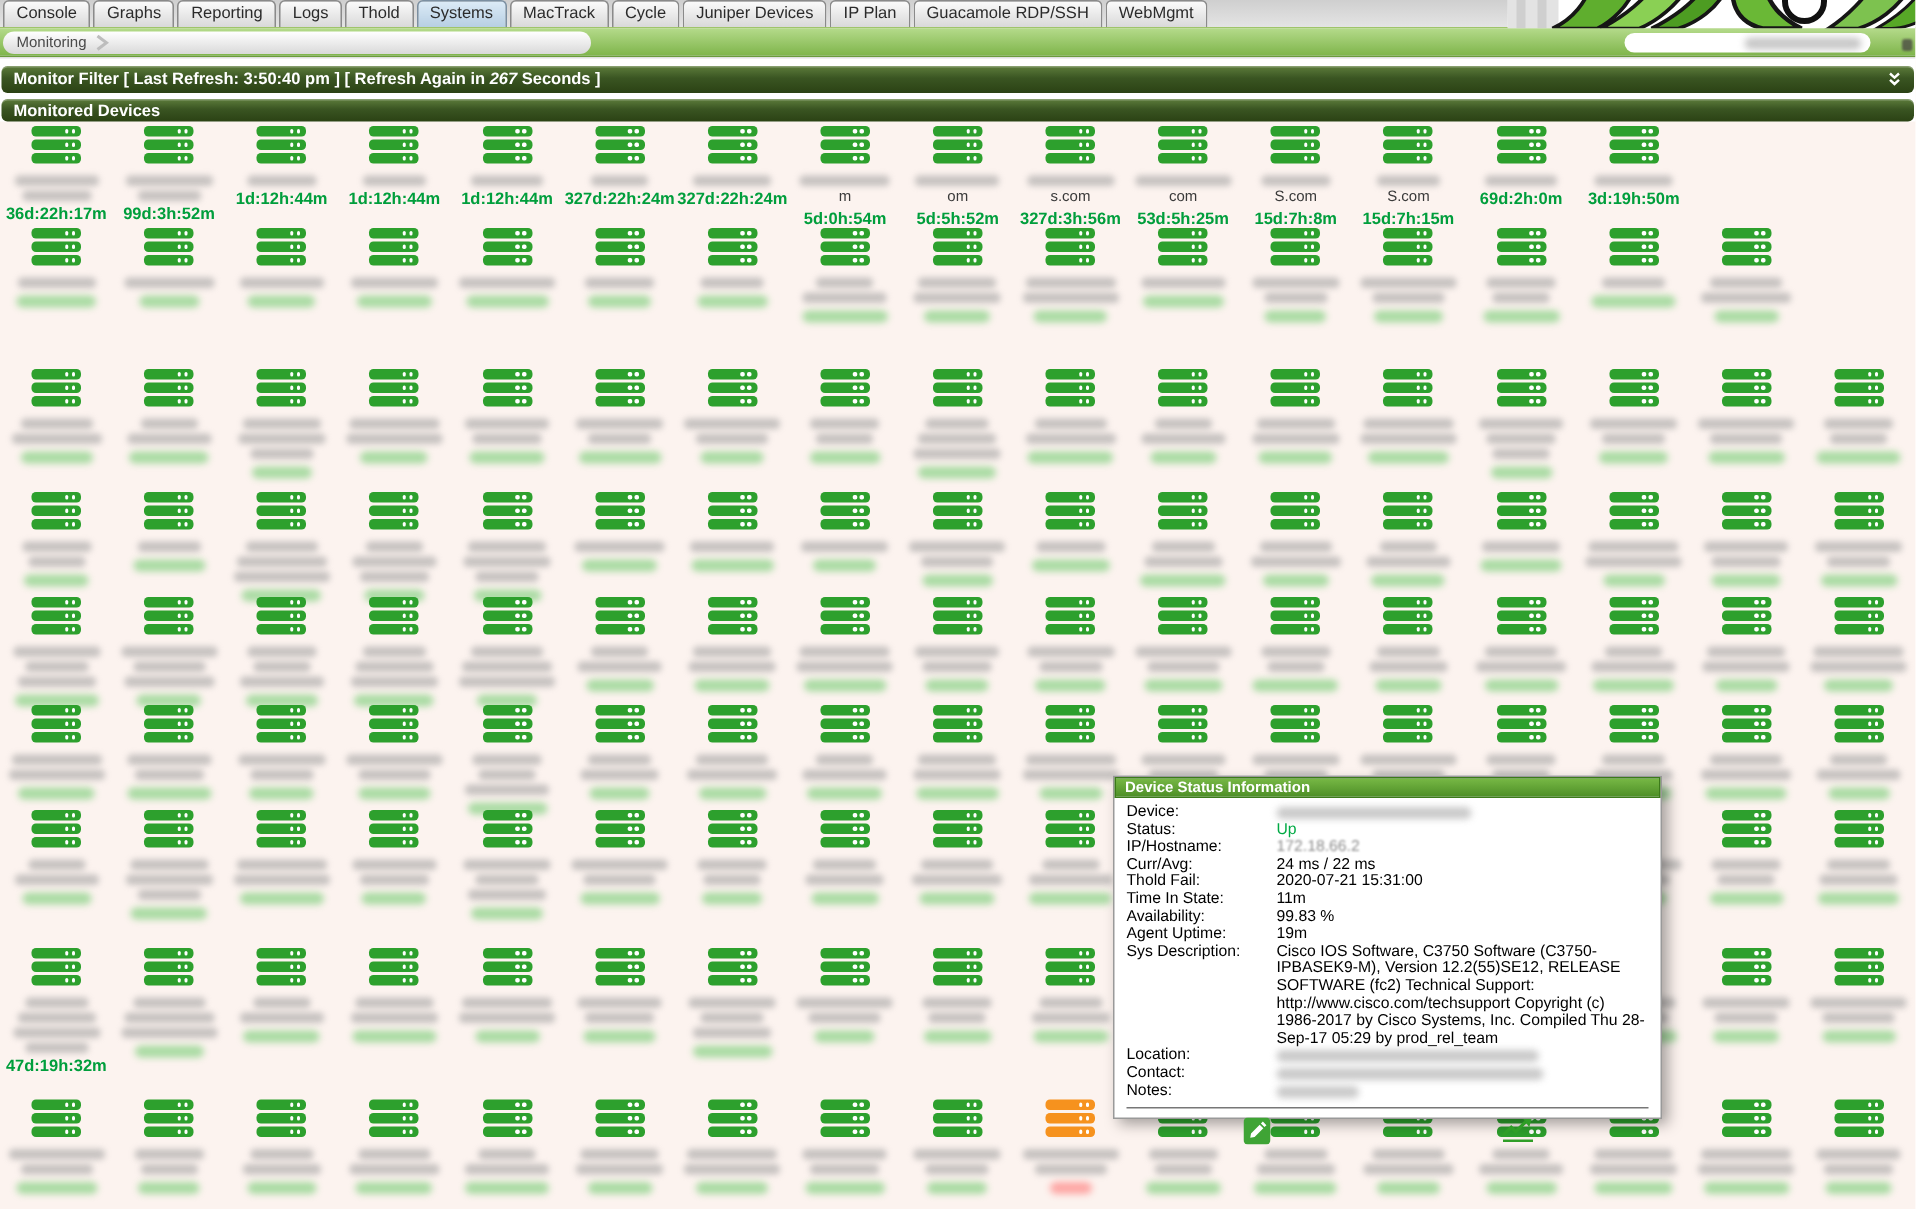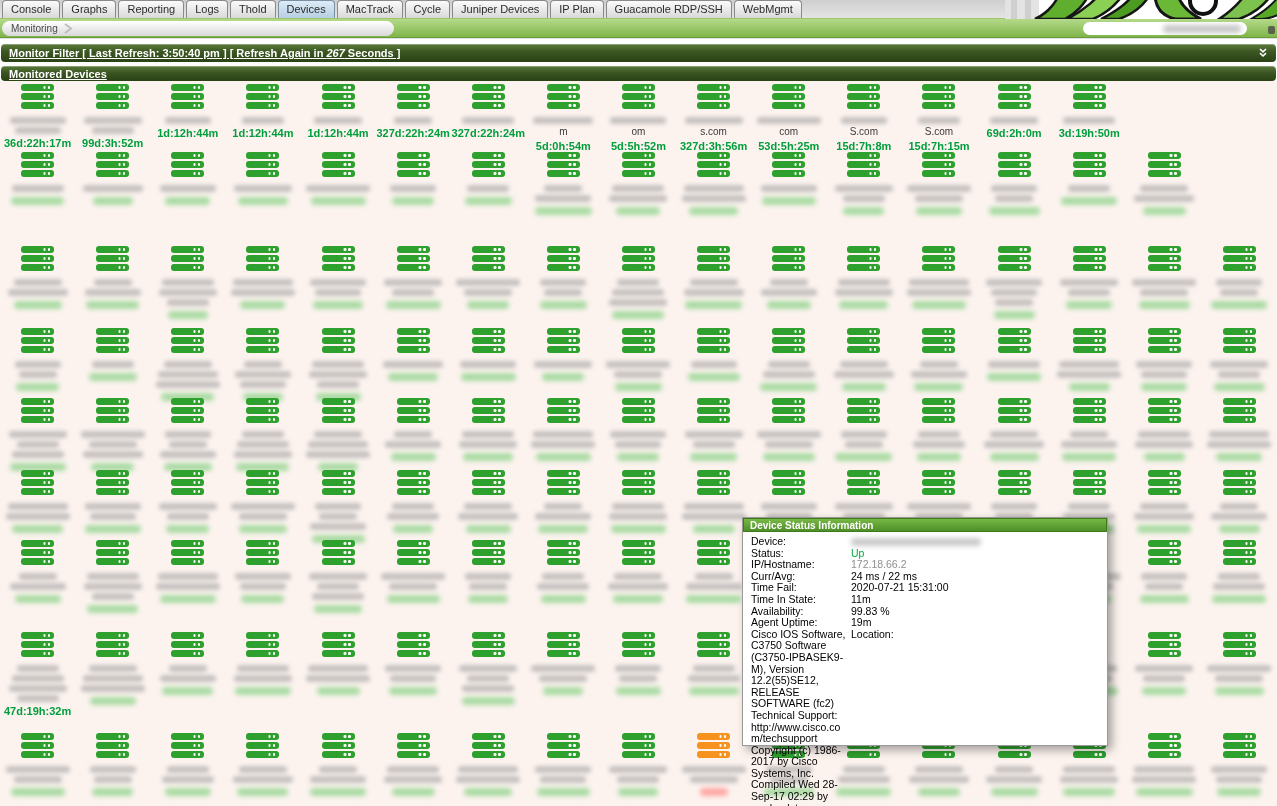--- a/index.html
+++ b/index.html
@@ -30,21 +30,21 @@
   .corner-glyph { position:absolute; right:2px; top:7px; width:7px; height:8px;
     background:#4c4c44; border-radius:2px; filter:blur(.7px); opacity:.8; }
 
   
   .gap6 { height:6px; background:#fff; border-top:1px solid #e0e0e0; }
   .gap4 { height:4px; background:#fff; }
   .gbar { position:relative; height:18px; margin:0 1px; border-radius:4px;
     background:linear-gradient(180deg,#5d7c3b 0%,#3a5522 45%,#2b4214 100%);
     box-shadow:inset 0 1px 0 rgba(255,255,255,.28); display:flex; align-items:center; }
   .gbar.thin { height:15px; }
-  .gbar .btxt { color:#fff; font-size:11px; font-weight:bold; padding-left:8px; white-space:pre;text-decoration:underline; }
+  .gbar .btxt { color:#fff; font-size:11px; font-weight:bold; padding-left:8px; white-space:pre; }
   .btxt i { font-style:italic; }
   .collapse { position:absolute; right:8px; top:4px; cursor:pointer; }
 
   
   .grid { background:#fcf3ef; padding-top:3px; height:725px; }
   .grow { display:grid; grid-template-columns:repeat(17,minmax(0,1fr)); align-items:start; }
   .cell { display:flex; flex-direction:column; align-items:center; width:100%; overflow:visible; cursor:pointer; }
   .srv { width:33px; }
   .bar { position:relative; height:7px; background:#2da02d; border-radius:3px; margin-bottom:2px; }
   .bar::after { content:""; position:absolute; right:4px; top:2.4px; width:2.4px; height:2.4px;
@@ -77,21 +77,21 @@
 </head>
 <body>
 
 <div class="tabbar">
   <div class="tabs">
       <div class="tab">Console</div>
       <div class="tab">Graphs</div>
       <div class="tab">Reporting</div>
       <div class="tab">Logs</div>
       <div class="tab">Thold</div>
-      <div class="tab active">Devices</div>
+      <div class="tab active">Systems</div>
       <div class="tab">MacTrack</div>
       <div class="tab">Cycle</div>
       <div class="tab">Juniper Devices</div>
       <div class="tab">IP Plan</div>
       <div class="tab">Guacamole RDP/SSH</div>
       <div class="tab">WebMgmt</div>
     </div>
   <svg class="banner" viewBox="0 0 272 19" preserveAspectRatio="none">
     <rect width="272" height="19" fill="#ffffff"></rect>
     <rect x="0" y="0" width="34" height="19" fill="#e3e3e3"></rect>
@@ -1660,29 +1660,30 @@
       <div class="plabel">Device:</div>
       <div class="pvalue">
         <div class="vblob" style="width: 130px;"></div>
       </div>
       <div class="plabel">Status:</div>
       <div class="pvalue vup">Up</div>
       <div class="plabel">IP/Hostname:</div>
       <div class="pvalue soft">172.18.66.2</div>
       <div class="plabel">Curr/Avg:</div>
       <div class="pvalue">24 ms / 22 ms</div>
-      <div class="plabel">Time Fail:</div>
+      <div class="plabel">Thold Fail:</div>
       <div class="pvalue">2020-07-21 15:31:00</div>
       <div class="plabel">Time In State:</div>
       <div class="pvalue">11m</div>
       <div class="plabel">Availability:</div>
       <div class="pvalue">99.83 %</div>
       <div class="plabel">Agent Uptime:</div>
       <div class="pvalue">19m</div>
-      <div class="pvalue">Cisco IOS Software, C3750 Software (C3750-IPBASEK9-M), Version 12.2(55)SE12, RELEASE SOFTWARE (fc2) Technical Support: http://www.cisco.com/techsupport Copyright (c) 1986-2017 by Cisco Systems, Inc. Compiled Wed 28-Sep-17 02:29 by prod_rel_team</div>
+      <div class="plabel">Sys Description:</div>
+      <div class="pvalue">Cisco IOS Software, C3750 Software (C3750-IPBASEK9-M), Version 12.2(55)SE12, RELEASE SOFTWARE (fc2) Technical Support: http://www.cisco.com/techsupport Copyright (c) 1986-2017 by Cisco Systems, Inc. Compiled Thu 28-Sep-17 05:29 by prod_rel_team</div>
       <div class="plabel">Location:</div>
       <div class="pvalue">
         <div class="vblob" style="width: 175px;"></div>
       </div>
       <div class="plabel">Contact:</div>
       <div class="pvalue">
         <div class="vblob" style="width: 178px;"></div>
       </div>
       <div class="plabel">Notes:</div>
       <div class="pvalue">

